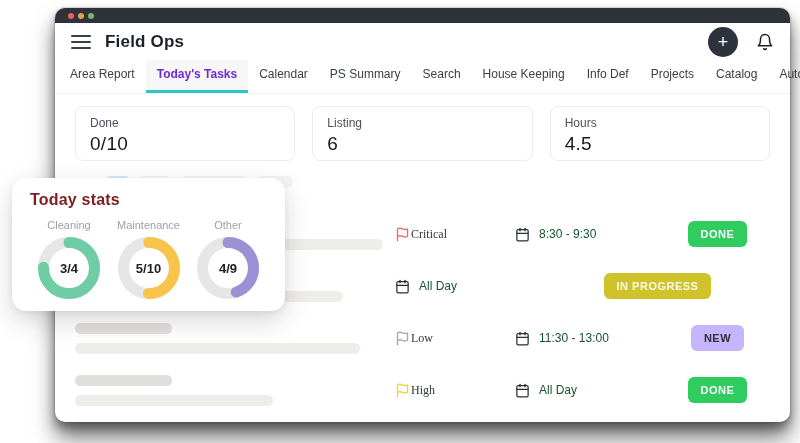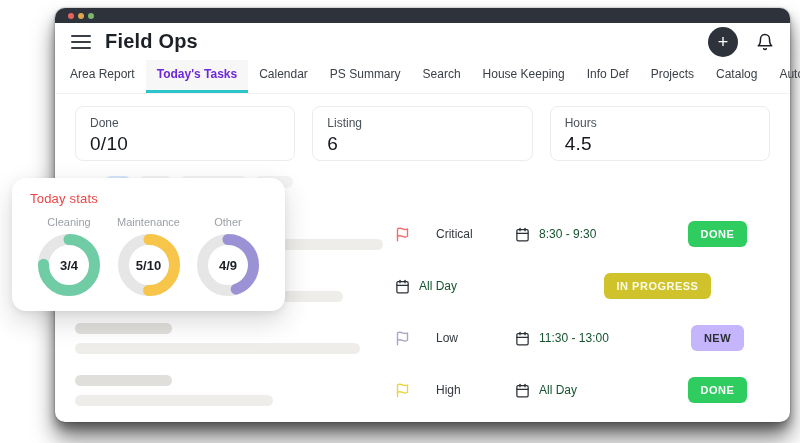--- a/index.html
+++ b/index.html
@@ -14,21 +14,21 @@
   }
   .titlebar {
     height:15px; background:#2d323b; border-radius:10px 10px 0 0;
     display:flex; align-items:center; padding-left:13px; gap:4px;
   }
   .dot { width:6px; height:6px; border-radius:50%; }
 
   .appbar { height:37px; display:flex; align-items:center; padding:0 16px; }
   .hamburger { width:20px; display:flex; flex-direction:column; gap:4px; margin-right:14px; cursor:pointer; }
   .hamburger span { display:block; height:2px; background:#3a3f46; border-radius:1px; }
-  .app-title { font-size:20px; font-weight:700; color:#1d2127; letter-spacing:.2px; }
+  .app-title { font-size:17px; font-weight:700; color:#1d2127; letter-spacing:.2px; }
   .appbar-spacer { flex:1; }
   .add-btn {
     width:30px; height:30px; border-radius:50%; background:#2d323b; color:#fff;
     display:flex; align-items:center; justify-content:center;
     font-size:18px; font-weight:300; margin-right:18px; cursor:pointer; line-height:1;
   }
   .bell { width:18px; height:18px; color:#1d2127; cursor:pointer; }
 
   
   .tabbar { display:flex; align-items:flex-end; padding:0 4px; border-bottom:1px solid #f2f2f2; }
@@ -62,42 +62,42 @@
   .task-row { height:52px; display:flex; align-items:center; }
   .sk-col { width:320px; }
   .sk { height:11px; border-radius:6px; }
   .sk.dark { background:#e1dfdb; margin-bottom:9px; }
   .sk.light { background:#efede9; }
   .r1 .sk.dark{width:96px;} .r1 .sk.light{width:308px;}
   .r2 .sk.dark{width:110px;} .r2 .sk.light{width:268px;}
   .r3 .sk.dark{width:97px;} .r3 .sk.light{width:285px;}
   .r4 .sk.dark{width:97px;} .r4 .sk.light{width:198px;}
 
-  .flag-col { width:120px; display:flex; align-items:center; gap:26px; }
+  .flag-col { width:120px; display:flex; align-items:center; gap:1px;font-family:Liberation Serif, serif; }
   .flag-col svg { width:15px; height:15px; }
   .priority { font-size:12px; font-weight:500; color:#32373e; }
 
   .time-col { width:150px; display:flex; align-items:center; gap:9px; color:#2a2f35; }
   .time-col svg { width:15px; height:15px; }
   .time-text { font-size:12px; font-weight:500; color:#14532d; }
 
   .badge-col { flex:1; display:flex; justify-content:center; }
   .badge {
     font-size:11px; font-weight:700; letter-spacing:.5px; padding:7px 13px;
     border-radius:6px; white-space:nowrap; cursor:pointer;
   }
 
   
   .popup {
     position:absolute; left:12px; top:178px; width:273px; height:133px;
     background:#fff; border-radius:14px; z-index:10;
     box-shadow:0 10px 26px rgba(40,40,40,.18), 0 2px 6px rgba(0,0,0,.06);
     padding:13px 18px 0;
   }
-  .popup-title { font-size:13px; font-weight:400; color:#ef4444; letter-spacing:.2px; }
+  .popup-title { font-size:16px; font-weight:700; color:#7f1d1d; letter-spacing:.2px; }
   .donut-row { display:flex; justify-content:space-between; margin-top:10px; }
   .donut-cell { width:78px; display:flex; flex-direction:column; align-items:center; }
   .donut-label { font-size:11px; color:#9ca1a8; margin-bottom:6px; white-space:nowrap; }
   .donut-wrap { position:relative; width:62px; height:62px; }
   .donut-wrap svg { width:62px; height:62px; }
   .donut-value {
     position:absolute; inset:0; display:flex; align-items:center; justify-content:center;
     font-size:13px; font-weight:700; color:#1b1f26;
   }
 </style>

